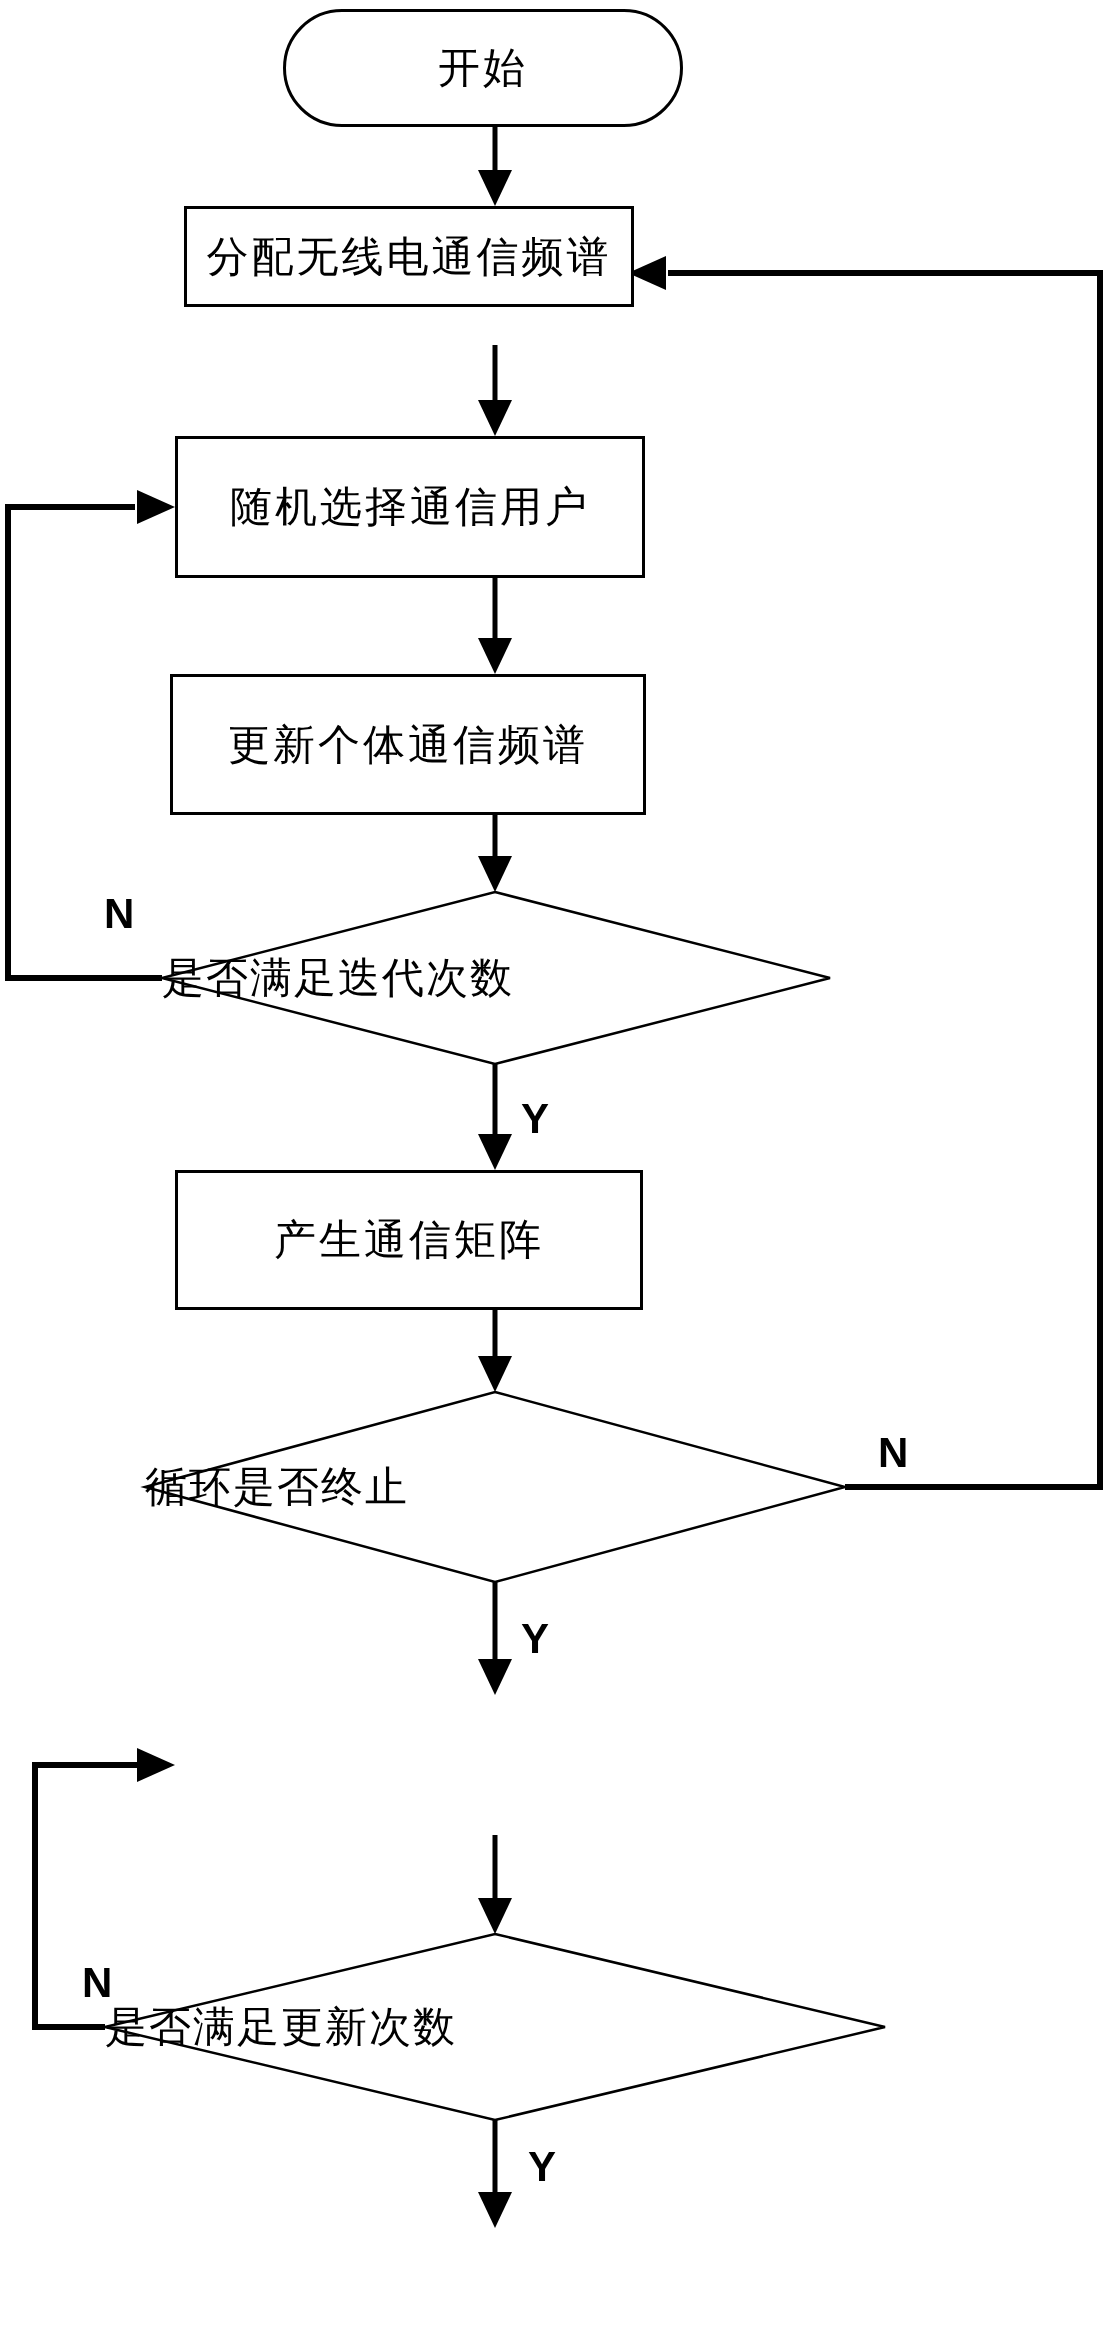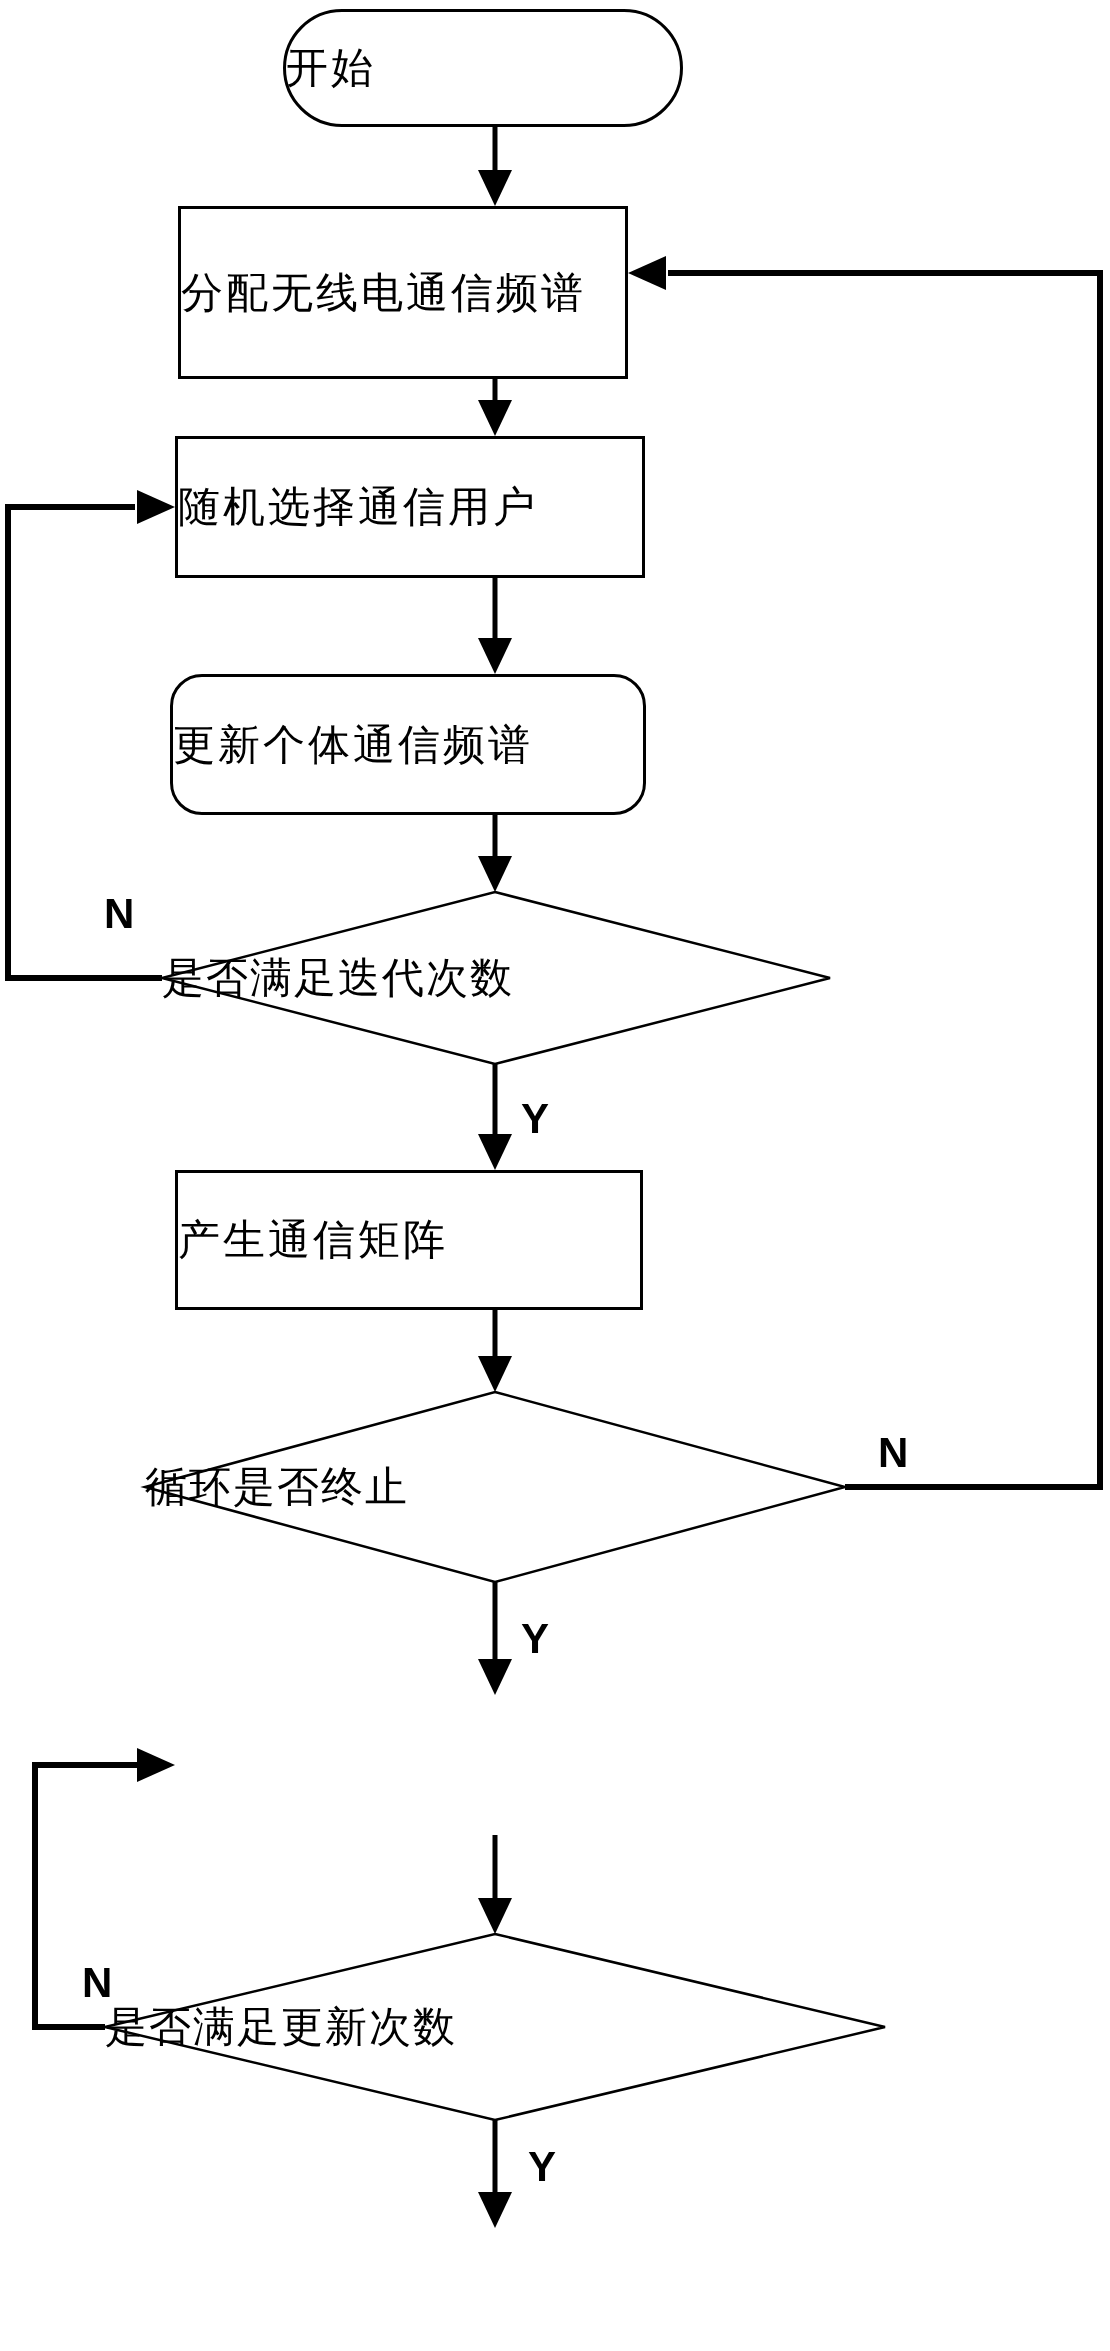--- a/index.html
+++ b/index.html
@@ -17,20 +17,21 @@
     left:0; top:0;
     width:1110px; height:2351px;
   }
   .node {
     position:absolute;
     box-sizing:border-box;
     background:#ffffff;
     border:3px solid #000;
     display:flex;
     align-items:center;
+    justify-content:center;
     font-size:42px;
     letter-spacing:3px;
     white-space:nowrap;
   }
   .terminator { border-radius:60px; }
   .dlabel {
     position:absolute;
     display:flex;
     align-items:center;
     justify-content:flex-start;
@@ -83,29 +84,29 @@
     <polygon points="495,2228 478,2192 512,2192"></polygon>
     <polygon points="175,507 137,490 137,524"></polygon>
     <polygon points="628,273 666,256 666,290"></polygon>
     <polygon points="175,1765 137,1748 137,1782"></polygon>
   </svg>
 
   <div class="node terminator" style="left:283px; top:9px; width:400px; height:118px;">
     <span>开始</span>
   </div>
 
-  <div class="node" style="left:178px; top:206px; width:450px; height:173px;">
+  <div class="node" style="left:184px; top:206px; width:450px; height:101px;">
     <span>分配无线电通信频谱</span>
   </div>
 
   <div class="node" style="left:175px; top:436px; width:470px; height:142px;">
     <span>随机选择通信用户</span>
   </div>
 
-  <div class="node" style="left:170px; top:674px; width:476px; height:141px;border-radius:32px;">
+  <div class="node" style="left:170px; top:674px; width:476px; height:141px;">
     <span>更新个体通信频谱</span>
   </div>
 
   <div class="node" style="left:175px; top:1170px; width:468px; height:140px;">
     <span>产生通信矩阵</span>
   </div>
 
 
 
   <div class="dlabel" style="left:162px; top:892px; width:668px; height:172px;">

